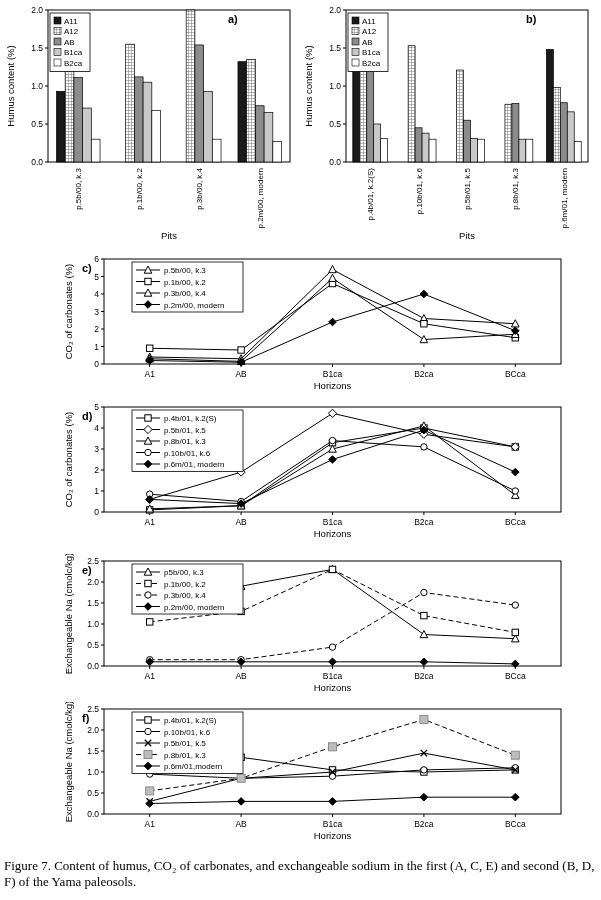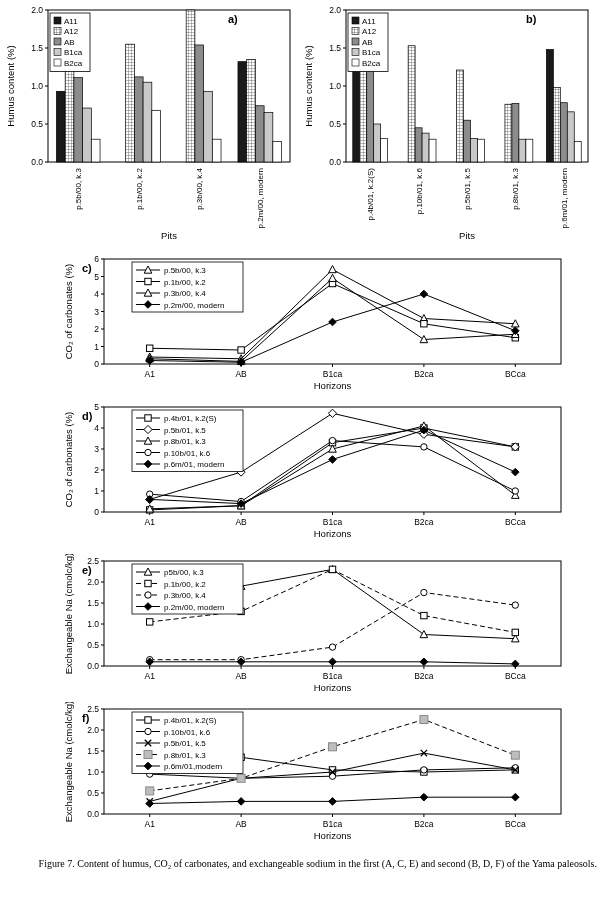--- a/index.html
+++ b/index.html
@@ -4,21 +4,21 @@
 <style>
   html,body{margin:0;padding:0;background:#fff;}
   body{width:601px;height:900px;font-family:"Liberation Sans",sans-serif;color:#000;overflow:hidden;}
   .page{width:601px;}
   .top-row{display:flex;padding-left:2px;margin-top:2px;}
   .line-panel{margin-left:26px;}
   .line-panel.first{margin-top:8px;}
   .line-panel.gap{margin-top:6px;}
   svg{display:block;}
   svg text{font-family:"Liberation Sans",sans-serif;fill:#000;}
-  .caption{font-family:"Liberation Serif",serif;font-size:10px;padding:8px 4px 0 4px;text-align:right;}
+  .caption{font-family:"Liberation Serif",serif;font-size:13px;padding:8px 4px 0 4px;}
 </style>
 </head>
 <body>
 
 <div class="page">
   <div class="top-row">
     <div>
         <svg width="298" height="242" viewBox="0 0 298 242">
           <defs>
             <pattern id="hatch0" width="3" height="3" patternUnits="userSpaceOnUse">

